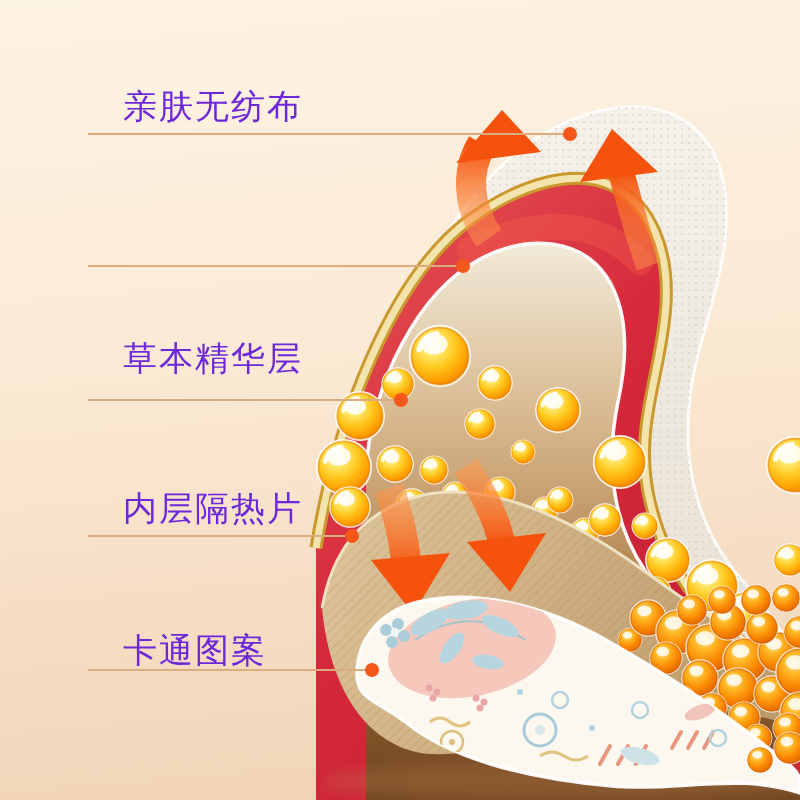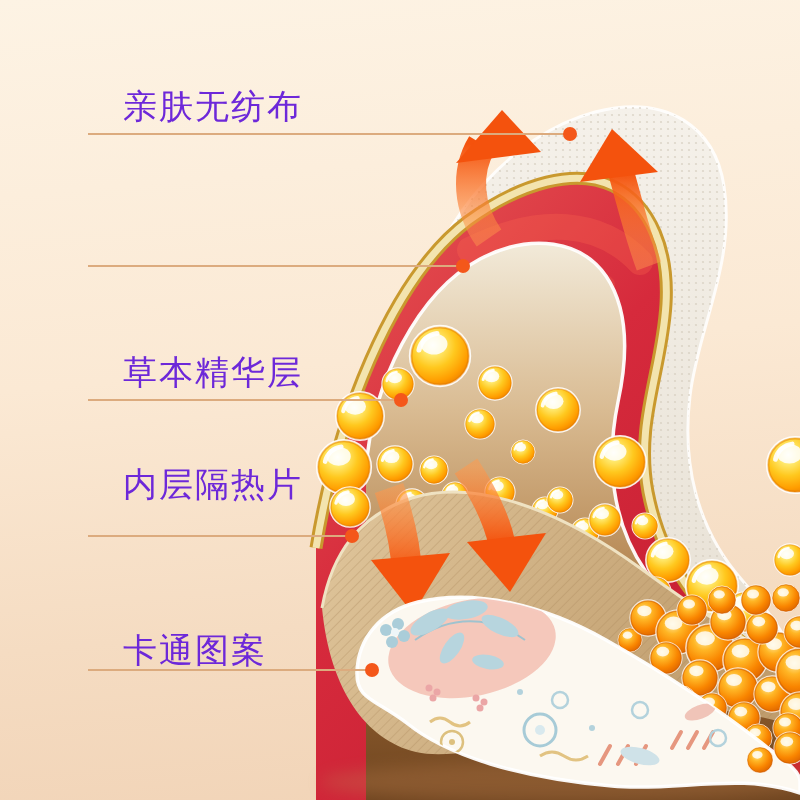--- a/index.html
+++ b/index.html
@@ -250,26 +250,26 @@
 
 <div class="ltext" style="top:84px">亲肤无纺布</div>
 <div class="lline" style="top:133px;width:482px">
       <i class="dot"></i>
     </div>
 
 <div class="lline" style="top:265px;width:375px">
       <i class="dot"></i>
     </div>
 
-<div class="ltext" style="top:350px">草本精华层</div>
+<div class="ltext" style="top:336px">草本精华层</div>
 <div class="lline" style="top:399px;width:313px">
       <i class="dot"></i>
     </div>
 
-<div class="ltext" style="top:462px">内层隔热片</div>
+<div class="ltext" style="top:486px">内层隔热片</div>
 <div class="lline" style="top:535px;width:264px">
       <i class="dot"></i>
     </div>
 
 <div class="ltext" style="top:628px">卡通图案</div>
 <div class="lline" style="top:669px;width:284px">
       <i class="dot"></i>
     </div>
 
 </div>

